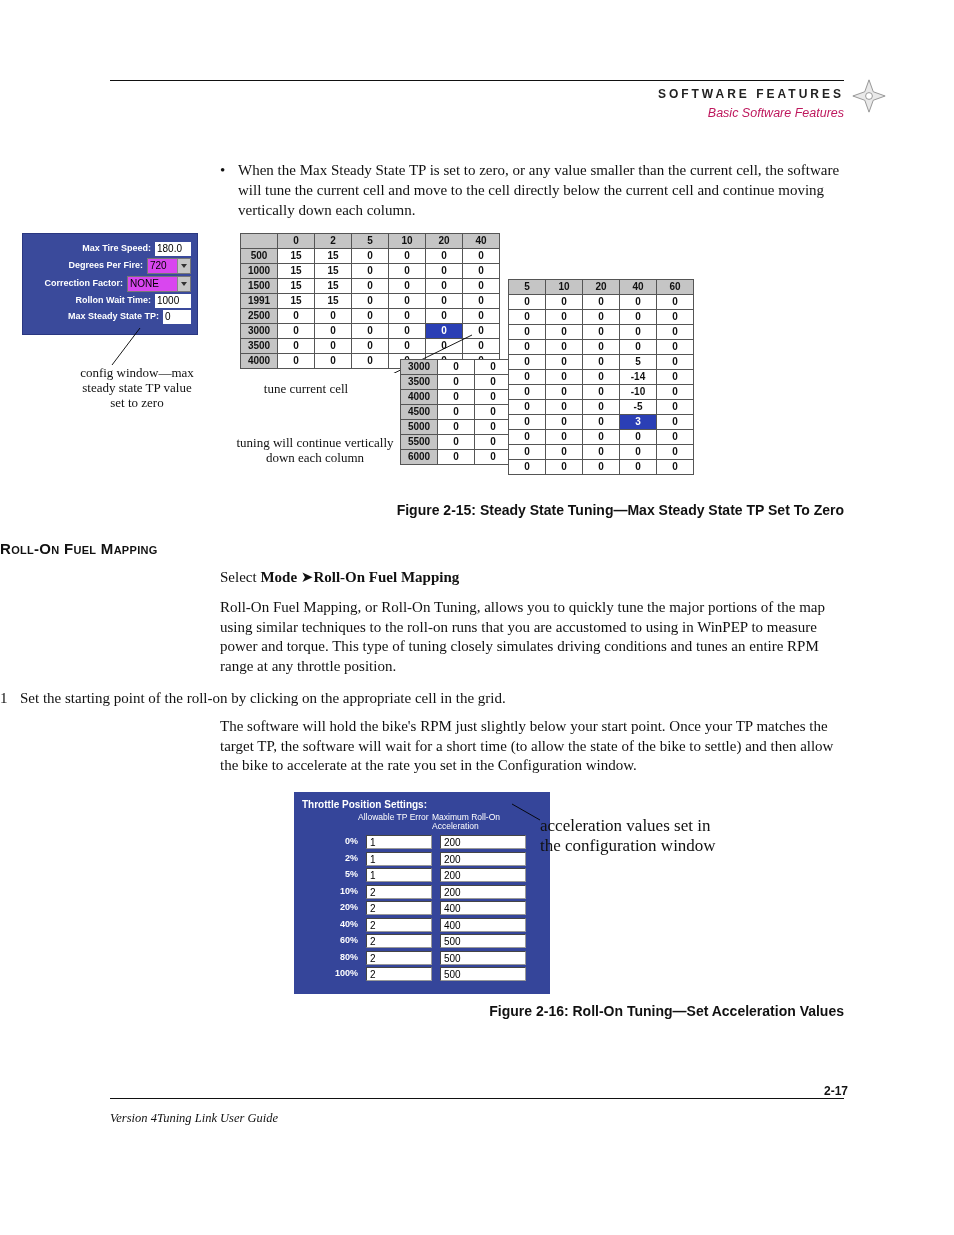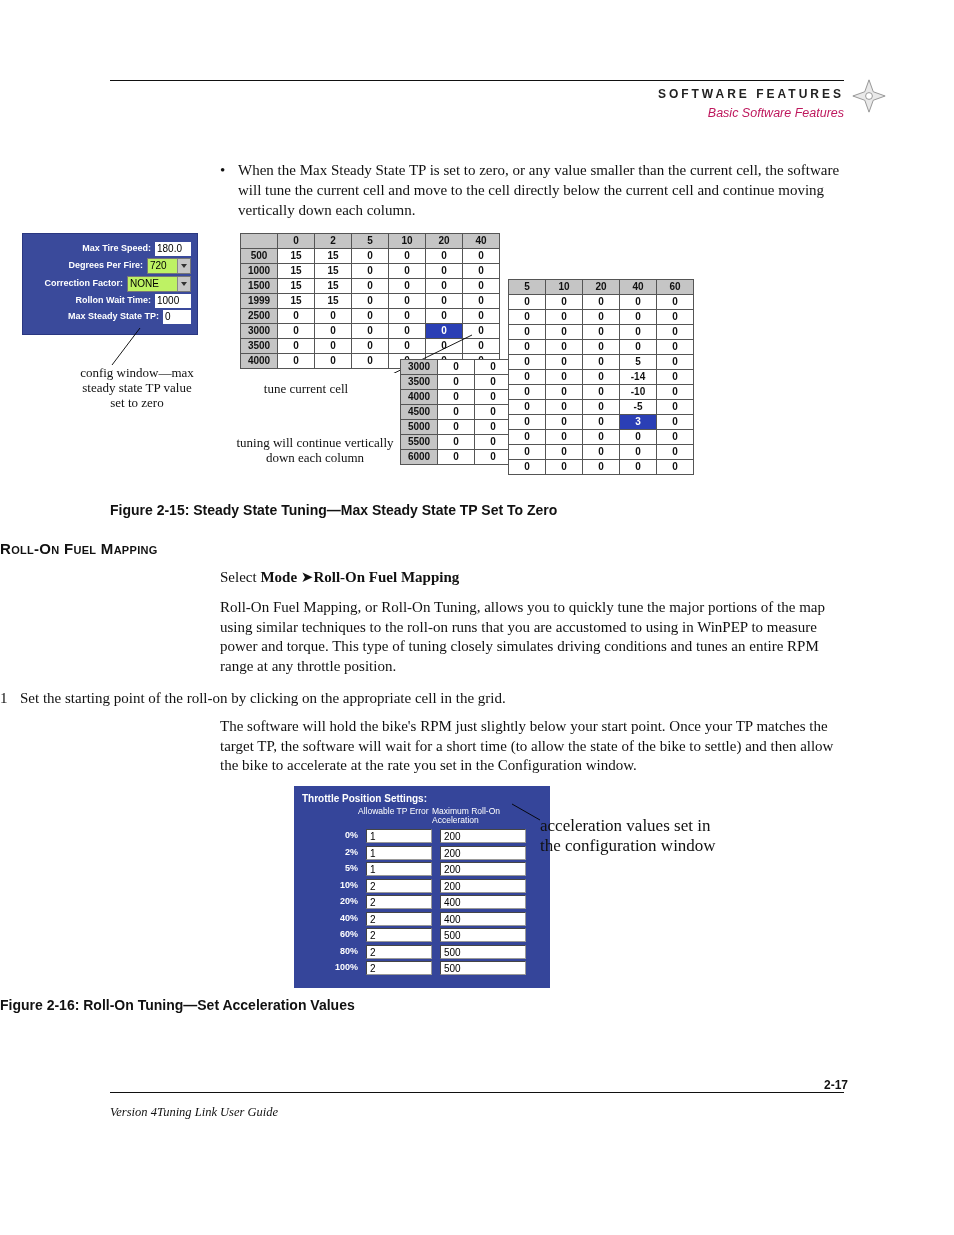--- a/index.html
+++ b/index.html
@@ -34,21 +34,21 @@
   .header .icon{
     position:absolute;
     right:-42px;top:-8px;
     width:34px;height:34px;
   }
   .content{margin-left:110px;}
   .bullet{display:flex;margin:0 0 12px 0;}
   .bullet .dot{width:18px;flex:none;}
   .fig{position:relative;margin:10px 0 6px -110px;}
   .fig-caption{
-    text-align:left;
+    text-align:right;
     font-weight:700;
     font-size:14px;
     font-family:"Optima","Segoe UI",Arial,sans-serif;
     margin:8px 0 20px 0;
   }
   .config-pane{
     position:absolute;left:22px;top:0;
     width:176px;
     background:#3a4a9b;
     color:#fff;
@@ -65,21 +65,21 @@
     background:#fff;color:#000;
     font-weight:400;
     height:14px;line-height:14px;
     padding:0 2px;
     font-size:10px;
     box-sizing:border-box;
   }
   .config-input.w40{width:36px;}
   .config-input.w34{width:28px;}
   .config-select{
-    background:#bef264;color:#000;
+    background:#d946ef;color:#000;
     border:1px solid #777;
     height:16px;line-height:14px;
     font-size:10px;font-weight:400;
     padding:0 14px 0 2px;
     position:relative;
     box-sizing:border-box;
   }
   .config-select.w34{width:44px;}
   .config-select.w50{width:64px;}
   .caret{
@@ -124,21 +124,21 @@
     margin:4px 0 8px -110px;
   }
   .smallcaps{font-variant:small-caps;}
   .select-line{margin:4px 0 10px 0;}
   .arrow{font-family:Arial,sans-serif;}
   ol.step{list-style:none;padding:0;margin:12px 0 8px -110px;}
   ol.step li{display:flex;}
   ol.step .n{width:20px;flex:none;}
   .tp-pane{
     position:relative;
-    margin:10px auto 0 auto;
+    margin:16px auto 0 auto;
     width:240px;
     background:#35459a;
     color:#fff;
     font-family:Tahoma,Arial,sans-serif;
     font-size:9px;
     padding:6px 8px 10px 8px;
   }
   .tp-title{font-weight:700;font-size:10px;margin-bottom:2px;}
   .tp-head{display:flex;font-size:8.5px;line-height:1.05;text-align:left;margin:2px 0 4px 0;}
   .tp-head .c0{width:56px;}
@@ -263,21 +263,21 @@
           <tr>
             <td class="rowhdr">1500</td>
             <td class="">15</td>
             <td class="">15</td>
             <td class="">0</td>
             <td class="">0</td>
             <td class="">0</td>
             <td class="">0</td>
           </tr>
           <tr>
-            <td class="rowhdr">1999</td>
+            <td class="rowhdr">1991</td>
             <td class="">15</td>
             <td class="">15</td>
             <td class="">0</td>
             <td class="">0</td>
             <td class="">0</td>
             <td class="">0</td>
           </tr>
           <tr>
             <td class="rowhdr">2500</td>
             <td class="">0</td>

